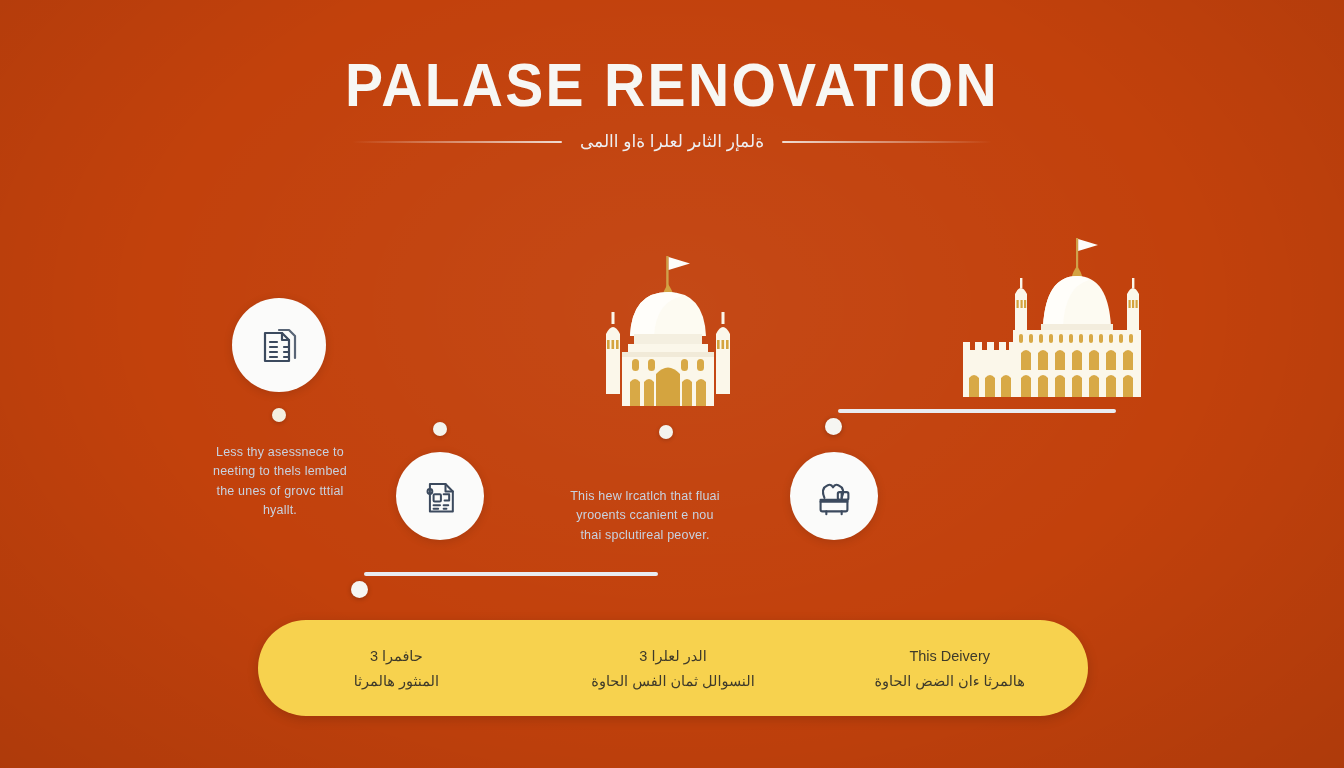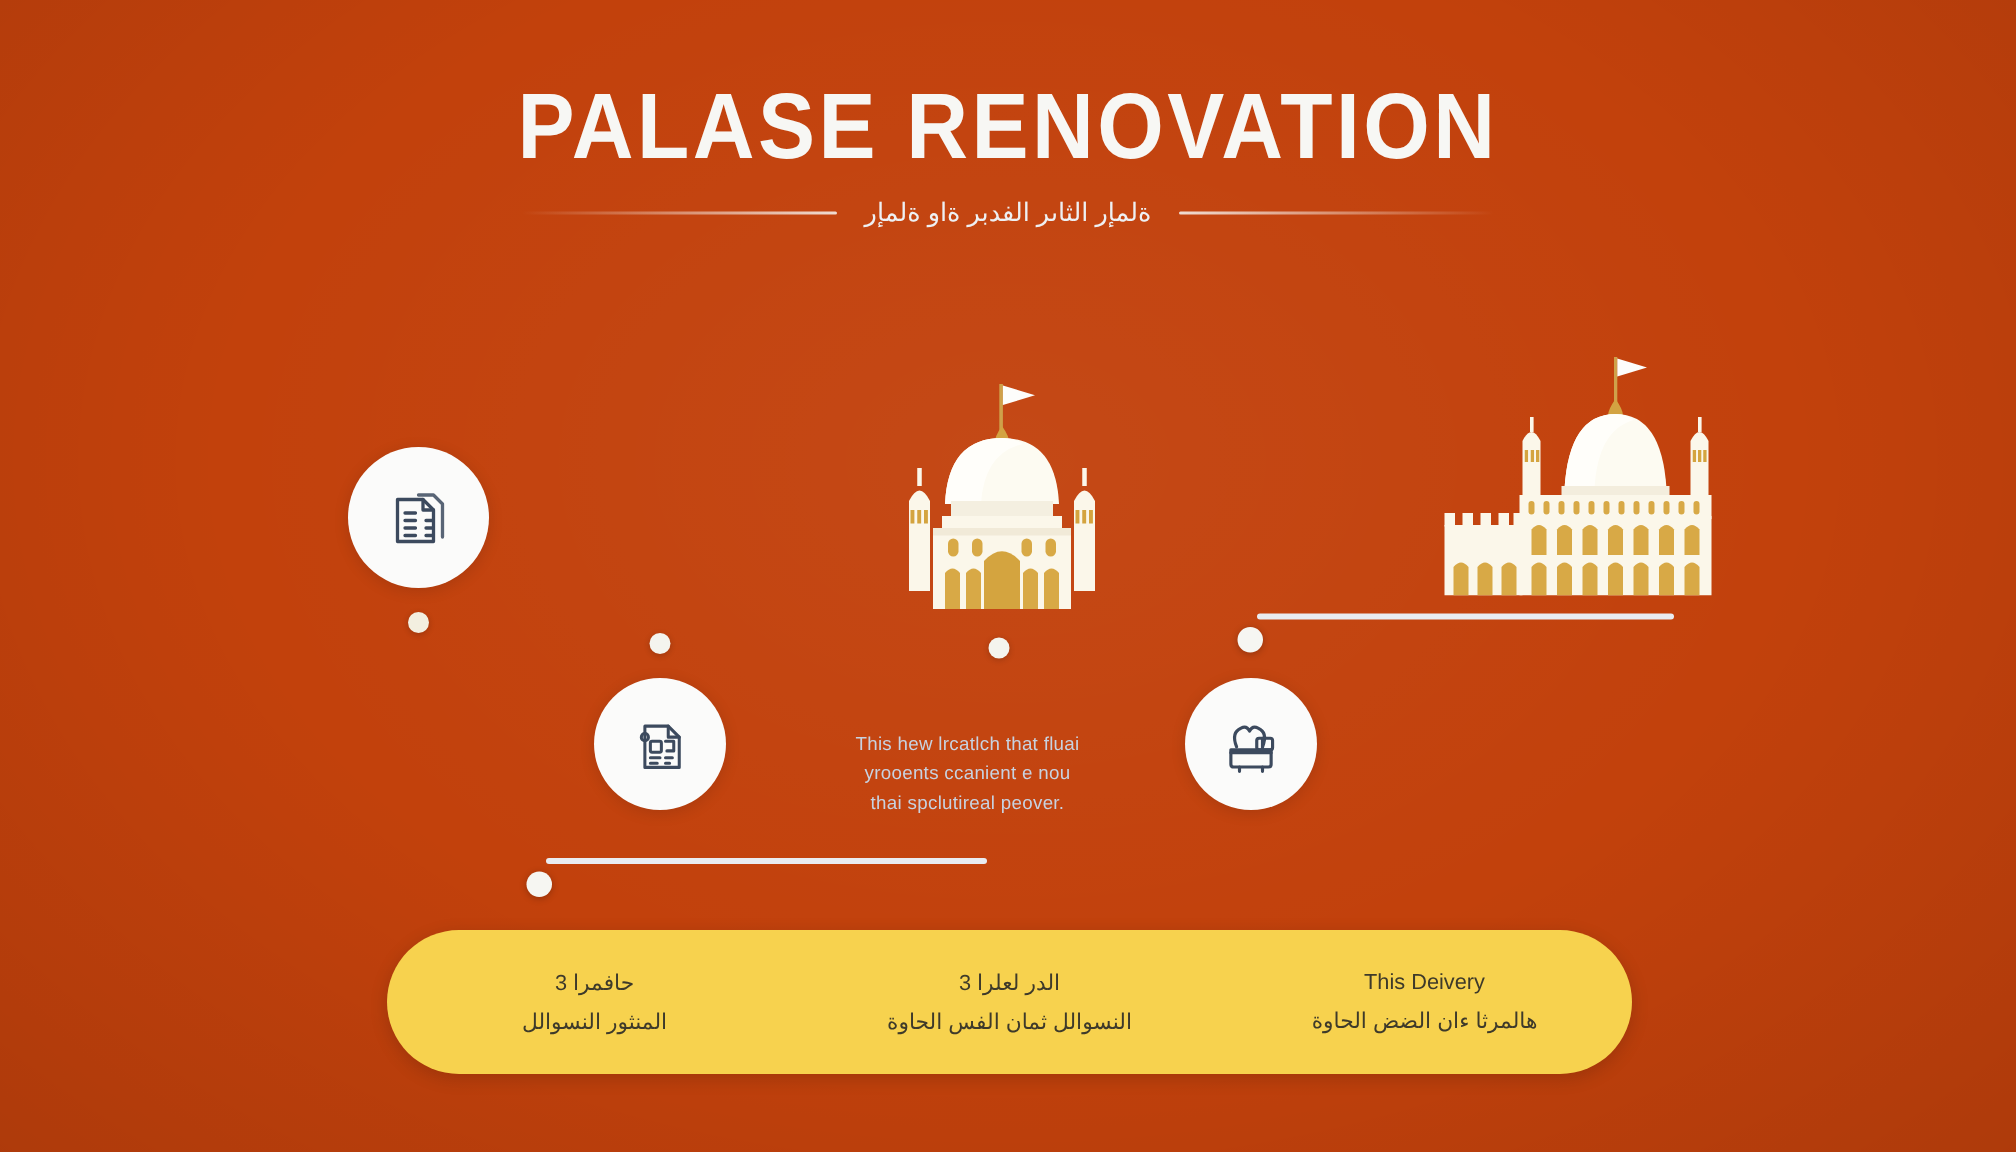--- a/index.html
+++ b/index.html
@@ -153,37 +153,38 @@
 </style>
 </head>
 <body>
 
 <div class="canvas">
 
   <div class="header">
     <h1 class="title">PALASE RENOVATION</h1>
     <div class="subtitle-row">
       <div class="rule"></div>
-      <div class="subtitle">ةلمإر الثاىر الفدبر ةاو ةلمإر</div>
+      <div class="subtitle">ةلمإر الثاىر لعلرا ةاو االمى</div>
       <div class="rule right"></div>
     </div>
   </div>
 
   <div class="node-circle" style="left:232px; top:298px; width:94px; height:94px;">
     <span>
       <svg width="48" height="48" viewBox="0 0 48 48" fill="none" stroke="#3c4a5e" stroke-width="2.2" stroke-linecap="round" stroke-linejoin="round">
         <path d="M10 12 h17 l7 7 v21 h-24 z"></path>
         <path d="M27 12 v7 h7"></path>
         <path d="M15 21 h7 M15 26 h7 M15 31 h7 M15 36 h7"></path>
         <path d="M29 26 h4 M29 31 h4 M29 36 h4"></path>
         <path d="M24 9 h10 l6 6 v22" opacity="0.85"></path>
       </svg>
     </span>
   </div>
   <div class="dot warm" style="left:272px; top:408px; width:14px; height:14px;"></div>
+  <div class="desc" style="left:205px; top:443px;">Less thy asessnece to neeting to thels lembed the unes of grovc tttial hyallt.</div>
 
   <div class="dot" style="left:433px; top:422px; width:14px; height:14px;"></div>
   <div class="node-circle" style="left:396px; top:452px; width:88px; height:88px;">
     <span>
       <svg width="44" height="44" viewBox="0 0 48 48" fill="none" stroke="#3c4a5e" stroke-width="2.2" stroke-linecap="round" stroke-linejoin="round">
         <path d="M13 11 h17 l8 8 v22 h-25 z"></path>
         <path d="M30 11 v8 h8"></path>
         <rect x="17" y="22" width="8" height="8" rx="1.2"></rect>
         <path d="M28 22 h6 v7 h-5"></path>
         <path d="M17 34 h7 M28 34 h5"></path>
@@ -344,21 +345,21 @@
       </g>
     </svg>
   </div>
 
   <div class="connector-dot" style="left:351px; top:581px;"></div>
   <div class="connector" style="left:364px; top:572px; width:294px;"></div>
 
   <div class="yellow-bar">
     <div class="bar-cell">
       <div class="line1">3 حافمرا</div>
-      <div class="line2">المنثور النسوالل</div>
+      <div class="line2">المنثور هالمرثا</div>
     </div>
     <div class="bar-cell">
       <div class="line1">3 الدر لعلرا</div>
       <div class="line2">النسوالل ثمان الفس الحاوة</div>
     </div>
     <div class="bar-cell">
       <div class="line1">This Deivery</div>
       <div class="line2">هالمرثا ءان الضض الحاوة</div>
     </div>
   </div>

